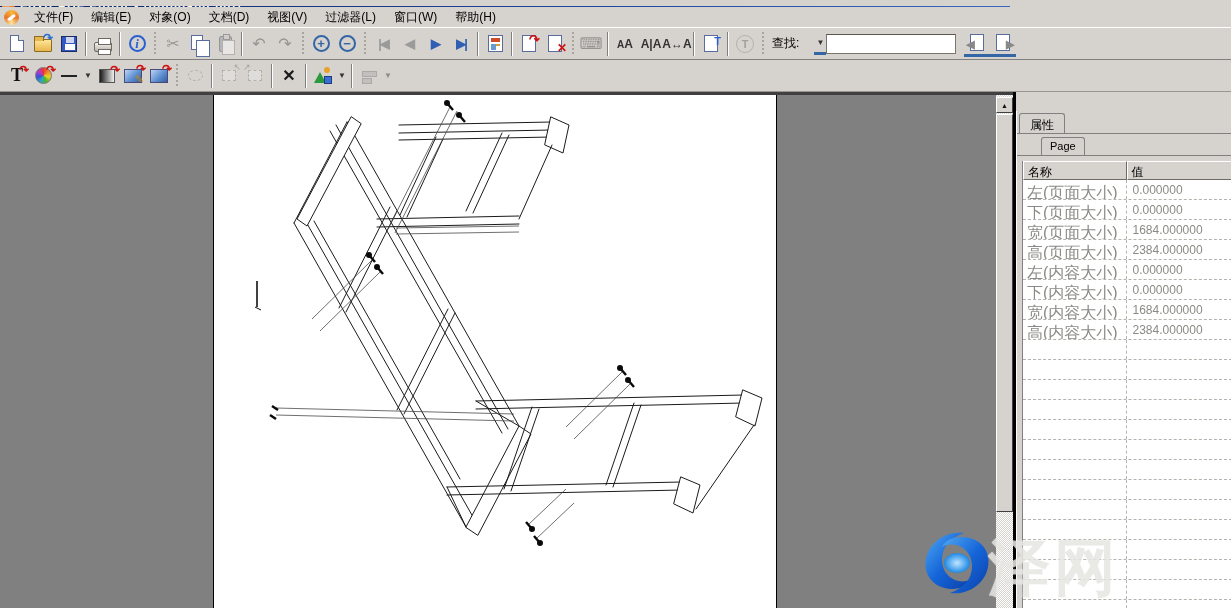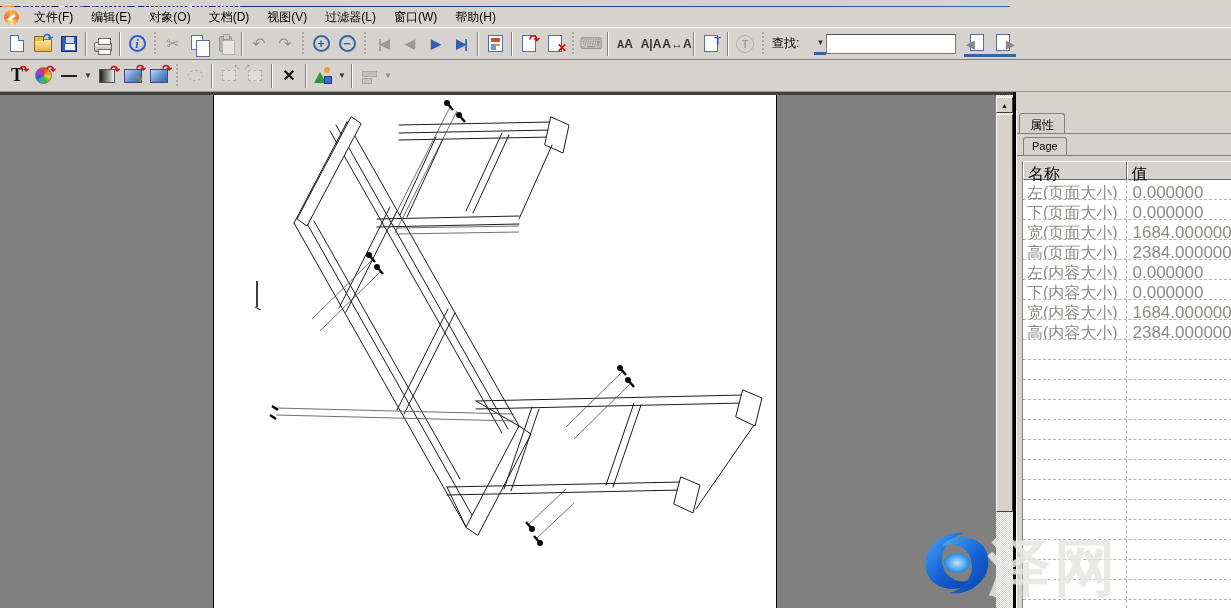--- a/index.html
+++ b/index.html
@@ -110,33 +110,33 @@
   .vthumb { position:absolute; left:0; top:19px; width:17px; height:398px; background:#d6d3ce;
     border:1px solid; border-color:#fff #404040 #404040 #fff; }
   .splitter { position:absolute; left:1013px; top:0; width:3px; height:516px; background:#000; }
 
   
   .panel { position:absolute; left:1016px; top:0; width:215px; height:516px; background:#d6d3ce;
     border-left:1px solid #fff;margin-top:19px; }
   .ptab { position:absolute; left:2px; top:2px; height:20px; padding:3px 10px 0 10px; background:#d6d3ce;
     border:1px solid #808080; border-bottom:none; border-radius:3px 3px 0 0; color:#000; }
   .ptabline { position:absolute; left:0; top:22px; width:215px; height:1px; background:#808080; }
-  .ptab2 { position:absolute; left:6px; top:26px; height:18px; padding:2px 8px 0 8px; background:#d6d3ce;
+  .ptab2 { position:absolute; left:24px; top:26px; height:18px; padding:2px 8px 0 8px; background:#d6d3ce;
     border:1px solid #808080; border-bottom:none; border-radius:3px 3px 0 0; color:#000; font-size:11px;}
   .ptab2line { position:absolute; left:0; top:44px; width:215px; height:1px; background:#808080; }
   .ptable { position:absolute; left:5px; top:50px; width:210px; height:466px; background:#fff; overflow:hidden;
     border-left:1px solid #808080; }
   .phead { display:flex; height:19px; }
   .phcell { background:#d6d3ce; border:1px solid; border-color:#fff #6e6a63 #6e6a63 #fff;
-    padding:2px 4px 0 4px; color:#000; font-size:16px; }
+    padding:2px 4px 0 4px; color:#000; font-size:12px; }
   .phname { width:104px; } .phval { width:106px; }
   .prow { display:flex; height:20px; border-bottom:1px dashed #b4b4ae; }
   .pname { width:104px; padding:3px 4px 0 4px; color:#8a8a86; border-right:1px dashed #b4b4ae;
     font-size:16px; white-space:nowrap; overflow:hidden; }
-  .pval { width:106px; padding:3px 4px 0 6px; color:#8a8a86; font-size:17px; white-space:nowrap; overflow:hidden; }
+  .pval { width:106px; padding:3px 4px 0 6px; color:#8a8a86; font-size:12px; white-space:nowrap; overflow:hidden; }
   .prow.last .pname { color:#1a1a1a; }
 
   
   .wmlogo { position:absolute; left:918px; top:524px; width:78px; height:78px; }
   .wmtext { position:absolute; left:988px; top:526px; font-size:62px; font-weight:bold;
     color:rgba(215,215,210,0.55); letter-spacing:4px; text-shadow:0 0 1px rgba(255,255,255,0.7);
     font-family:"Liberation Sans",sans-serif; white-space:nowrap; }
 </style>
 </head>
 <body>

